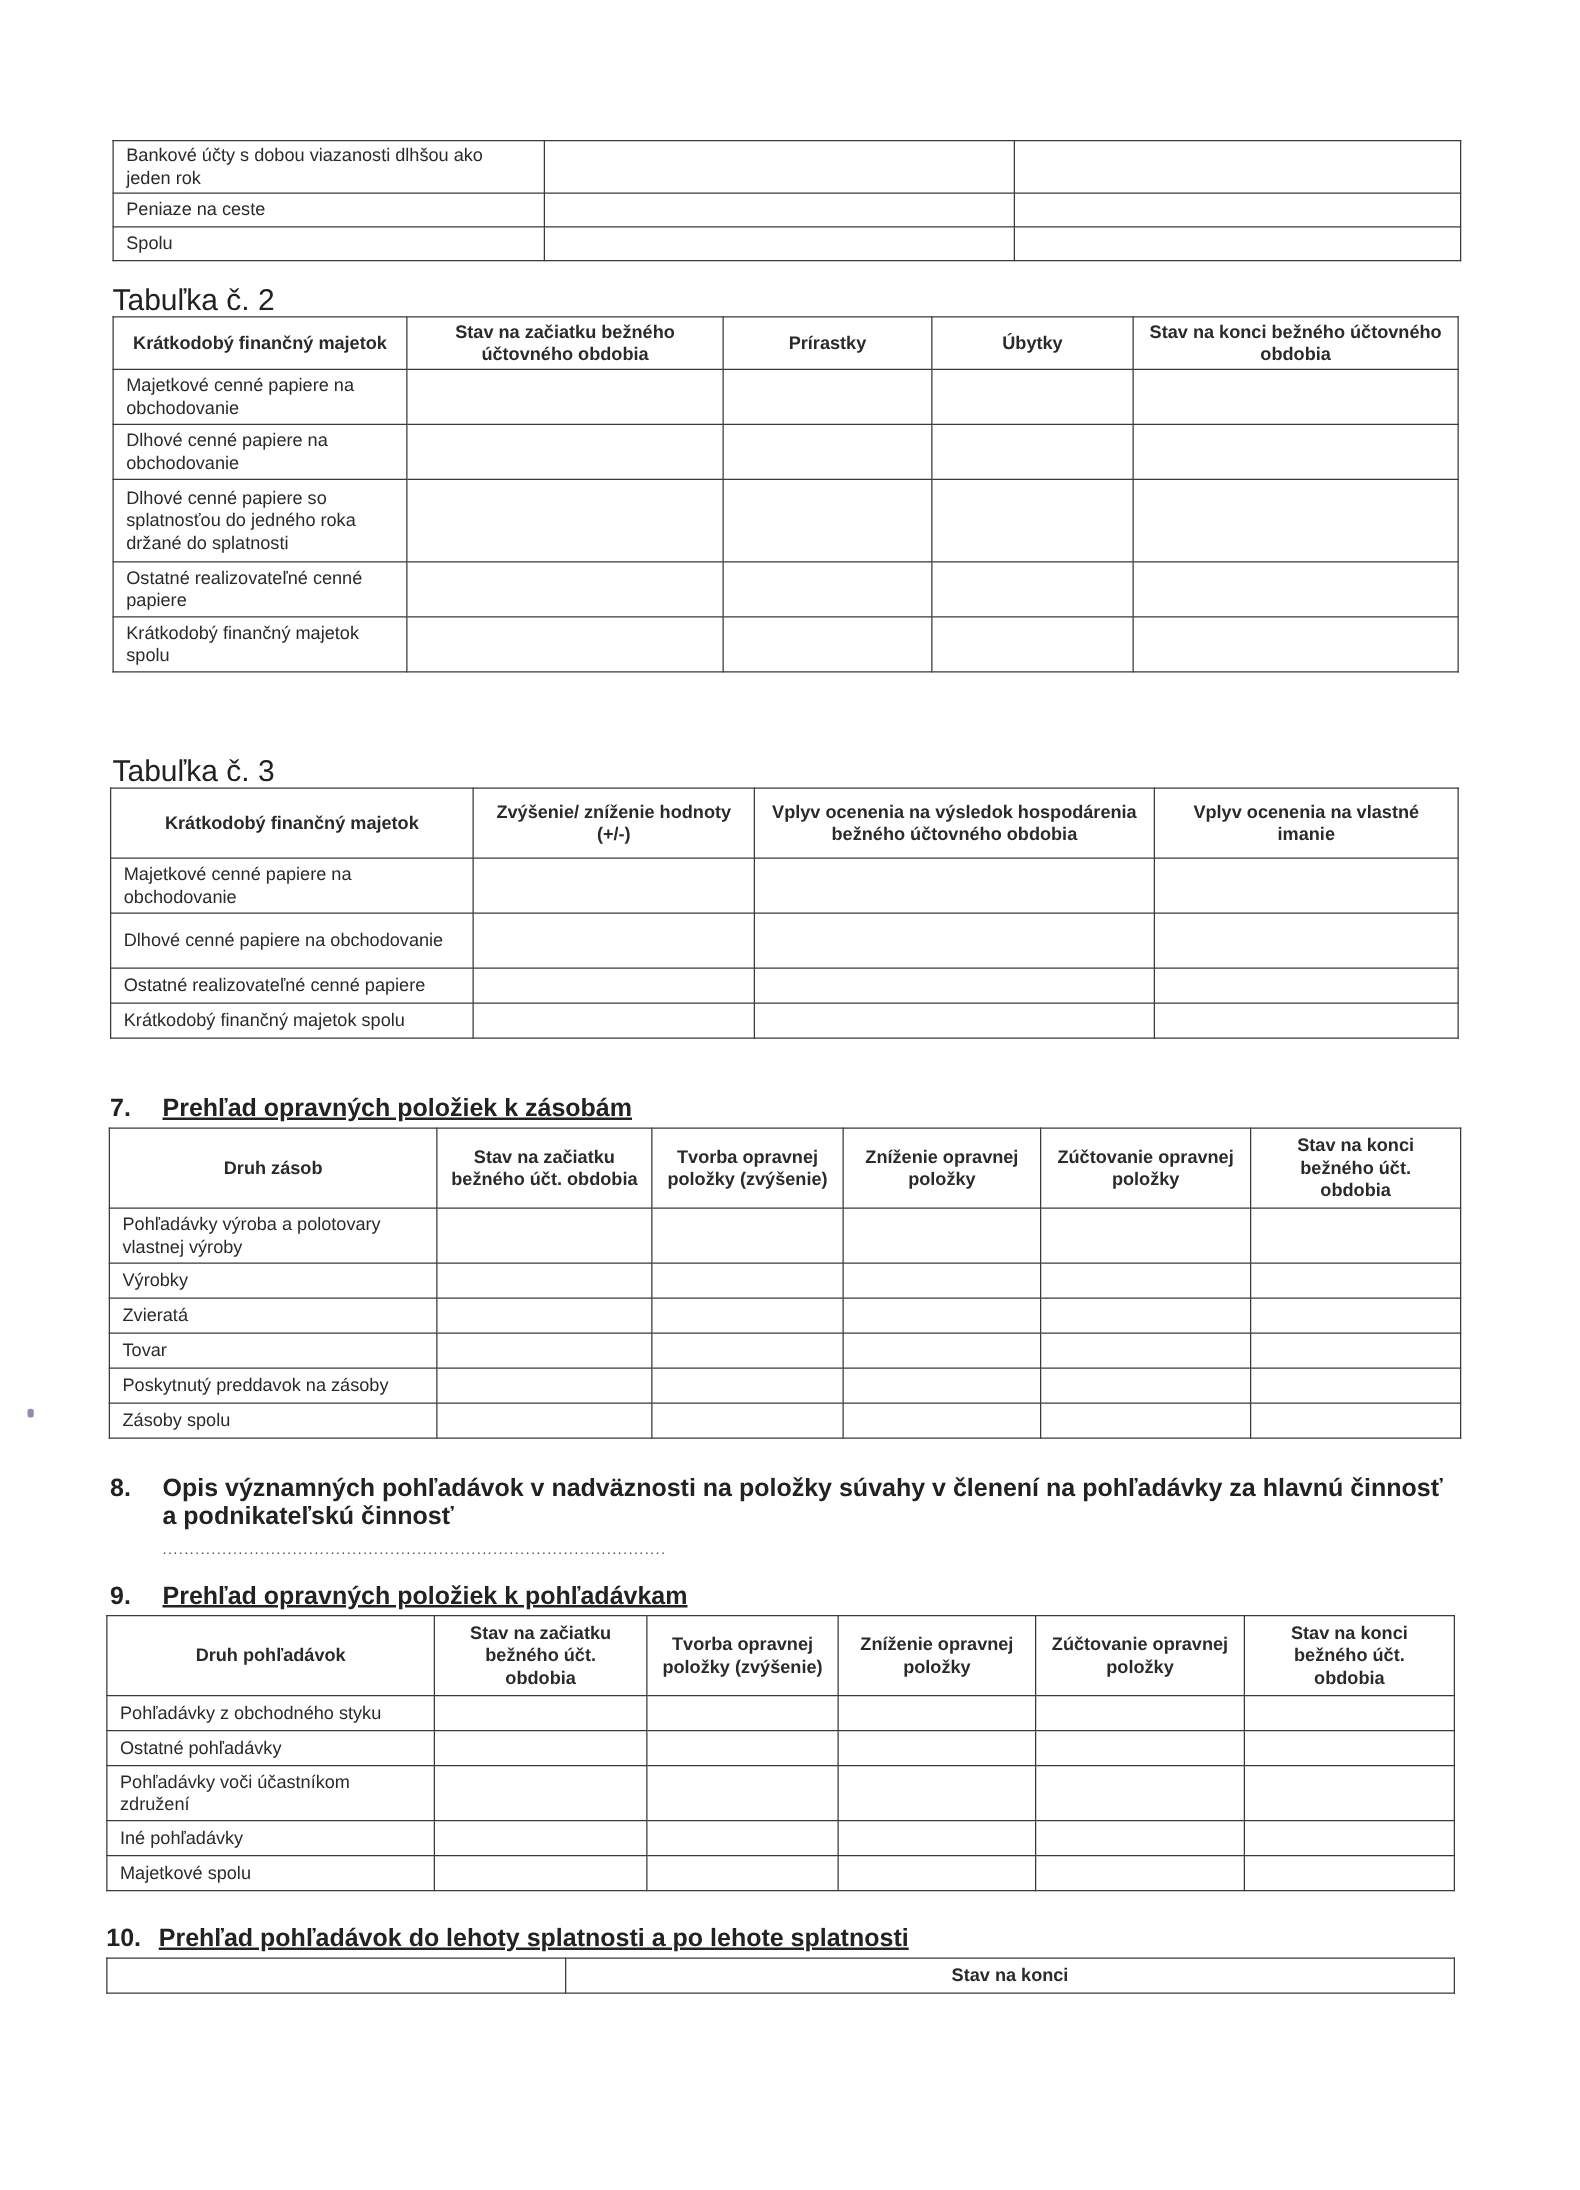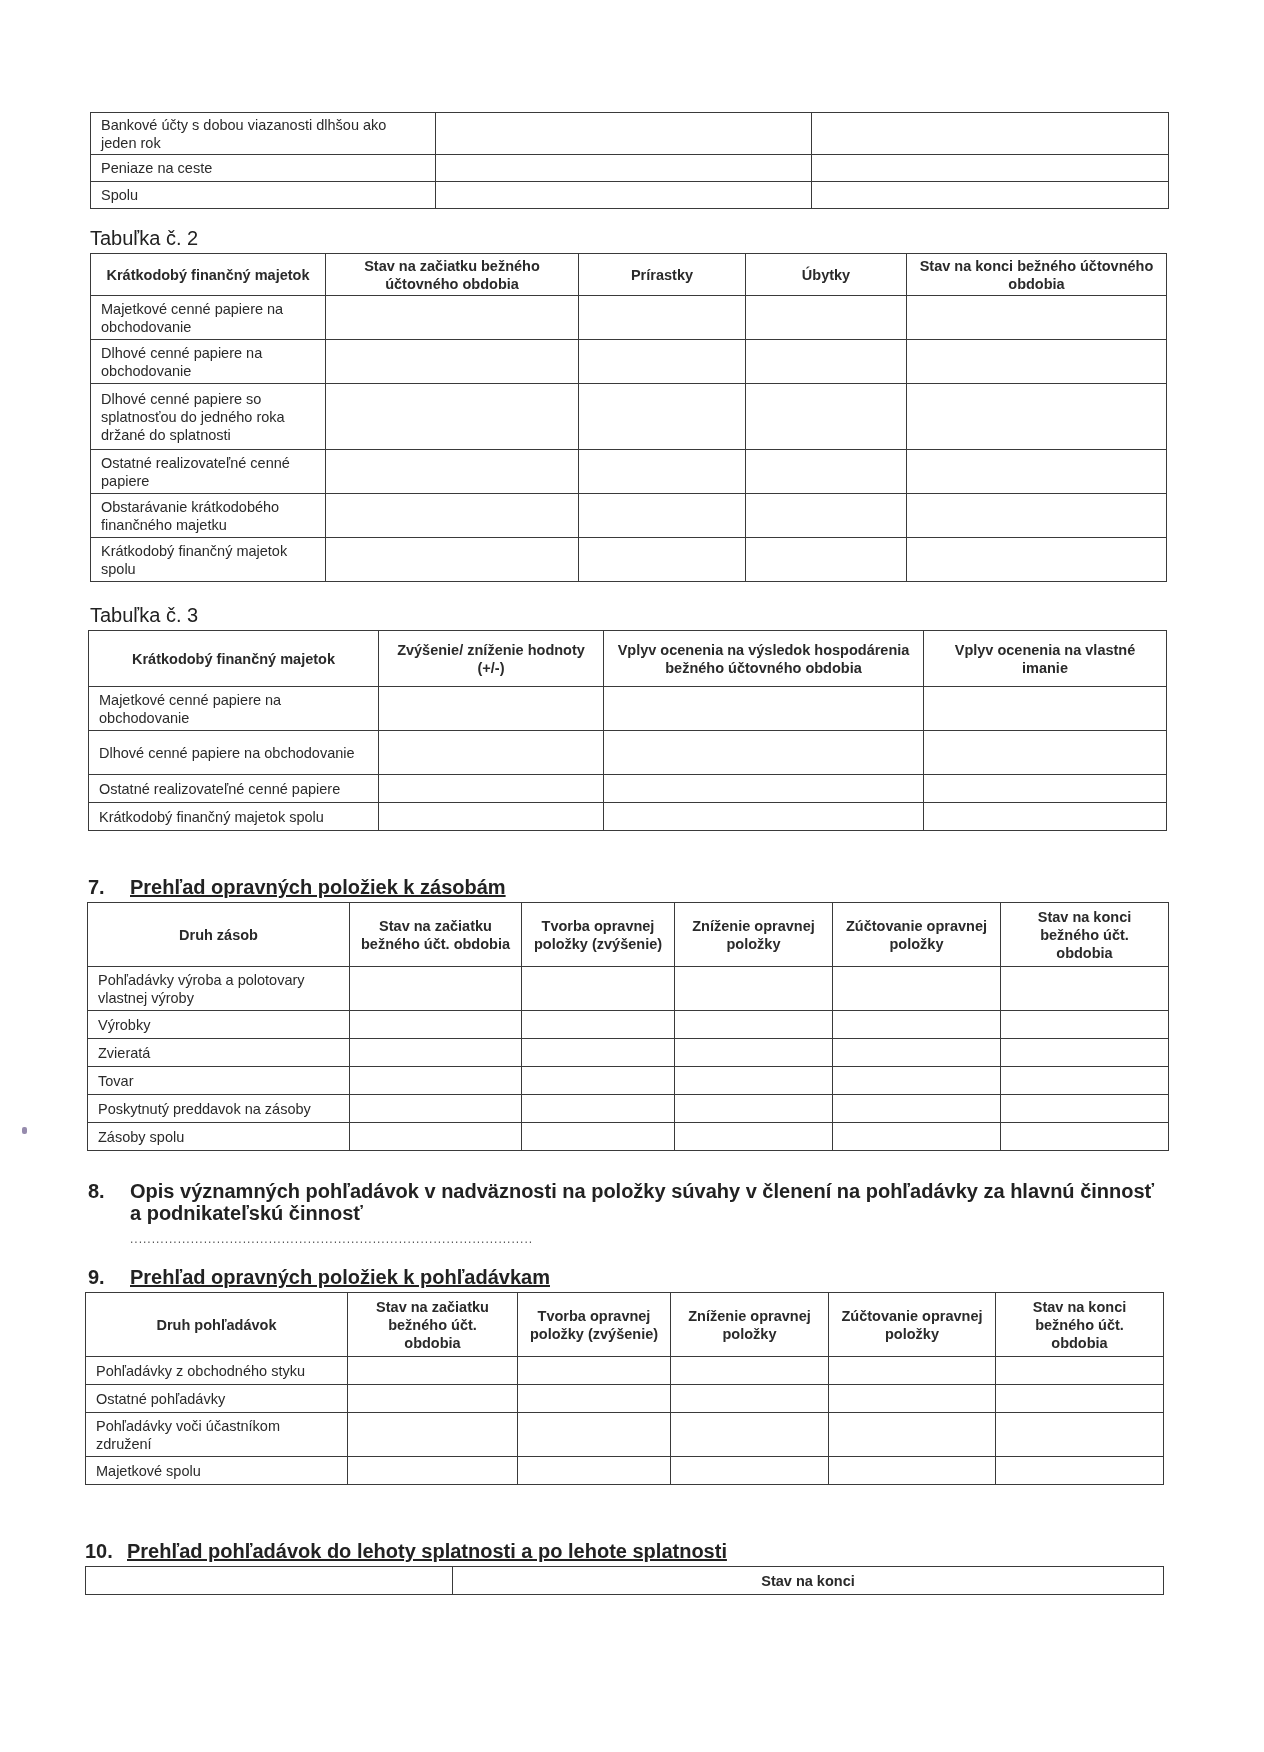--- a/index.html
+++ b/index.html
@@ -9,21 +9,21 @@
   }
   table { border-collapse: collapse; position: absolute; table-layout: fixed; }
   td, th {
     border: 1.5px solid #3a3a3a; padding: 2px 10px; font-size: 14.5px;
     line-height: 18px; vertical-align: middle; font-weight: normal;
   }
   th { text-align: center; font-weight: bold; }
   .thn { font-weight: bold; }
   td.lbl { text-align: left; }
   .caption {
-    position: absolute; font-size: 20px; color: #222;
+    position: absolute; font-size: 24px; color: #222;
   }
   .section-title {
     position: absolute; font-size: 20px; font-weight: bold; color: #222;
   }
   .section-title .num { display: inline-block; width: 42px; }
   .section-title .u { text-decoration: underline; }
   .dots { position: absolute; font-size: 12px; letter-spacing: 1px; color: #555; }
   .speck { position: absolute; width: 5px; height: 7px; background: #6a5a8a; border-radius: 2px; opacity: .7; }
 </style>
 </head>
@@ -93,27 +93,20 @@
         <td></td>
   </tr>
   <tr style="height:44px;">
     <td class="lbl">Ostatné realizovateľné cenné papiere</td>
     <td></td>
         <td></td>
         <td></td>
         <td></td>
   </tr>
   <tr style="height:44px;">
-    <td class="lbl">Obstarávanie krátkodobého finančného majetku</td>
-    <td></td>
-        <td></td>
-        <td></td>
-        <td></td>
-  </tr>
-  <tr style="height:44px;">
     <td class="lbl">Krátkodobý finančný majetok spolu</td>
     <td></td>
         <td></td>
         <td></td>
         <td></td>
   </tr>
 </tbody>
   </table>
 
 <div class="caption" style="left:90px; top:604px;text-align:right;">Tabuľka č. 3</div>
@@ -277,20 +270,28 @@
   </tr>
   <tr style="height:44px;">
     <td class="lbl">Pohľadávky voči účastníkom združení</td>
     <td></td>
         <td></td>
         <td></td>
         <td></td>
         <td></td>
   </tr>
   <tr style="height:28px;">
+    <td class="lbl">Iné pohľadávky</td>
+    <td></td>
+        <td></td>
+        <td></td>
+        <td></td>
+        <td></td>
+  </tr>
+  <tr style="height:28px;">
     <td class="lbl">Majetkové spolu</td>
     <td></td>
         <td></td>
         <td></td>
         <td></td>
         <td></td>
   </tr>
 </tbody>
   </table>
 

